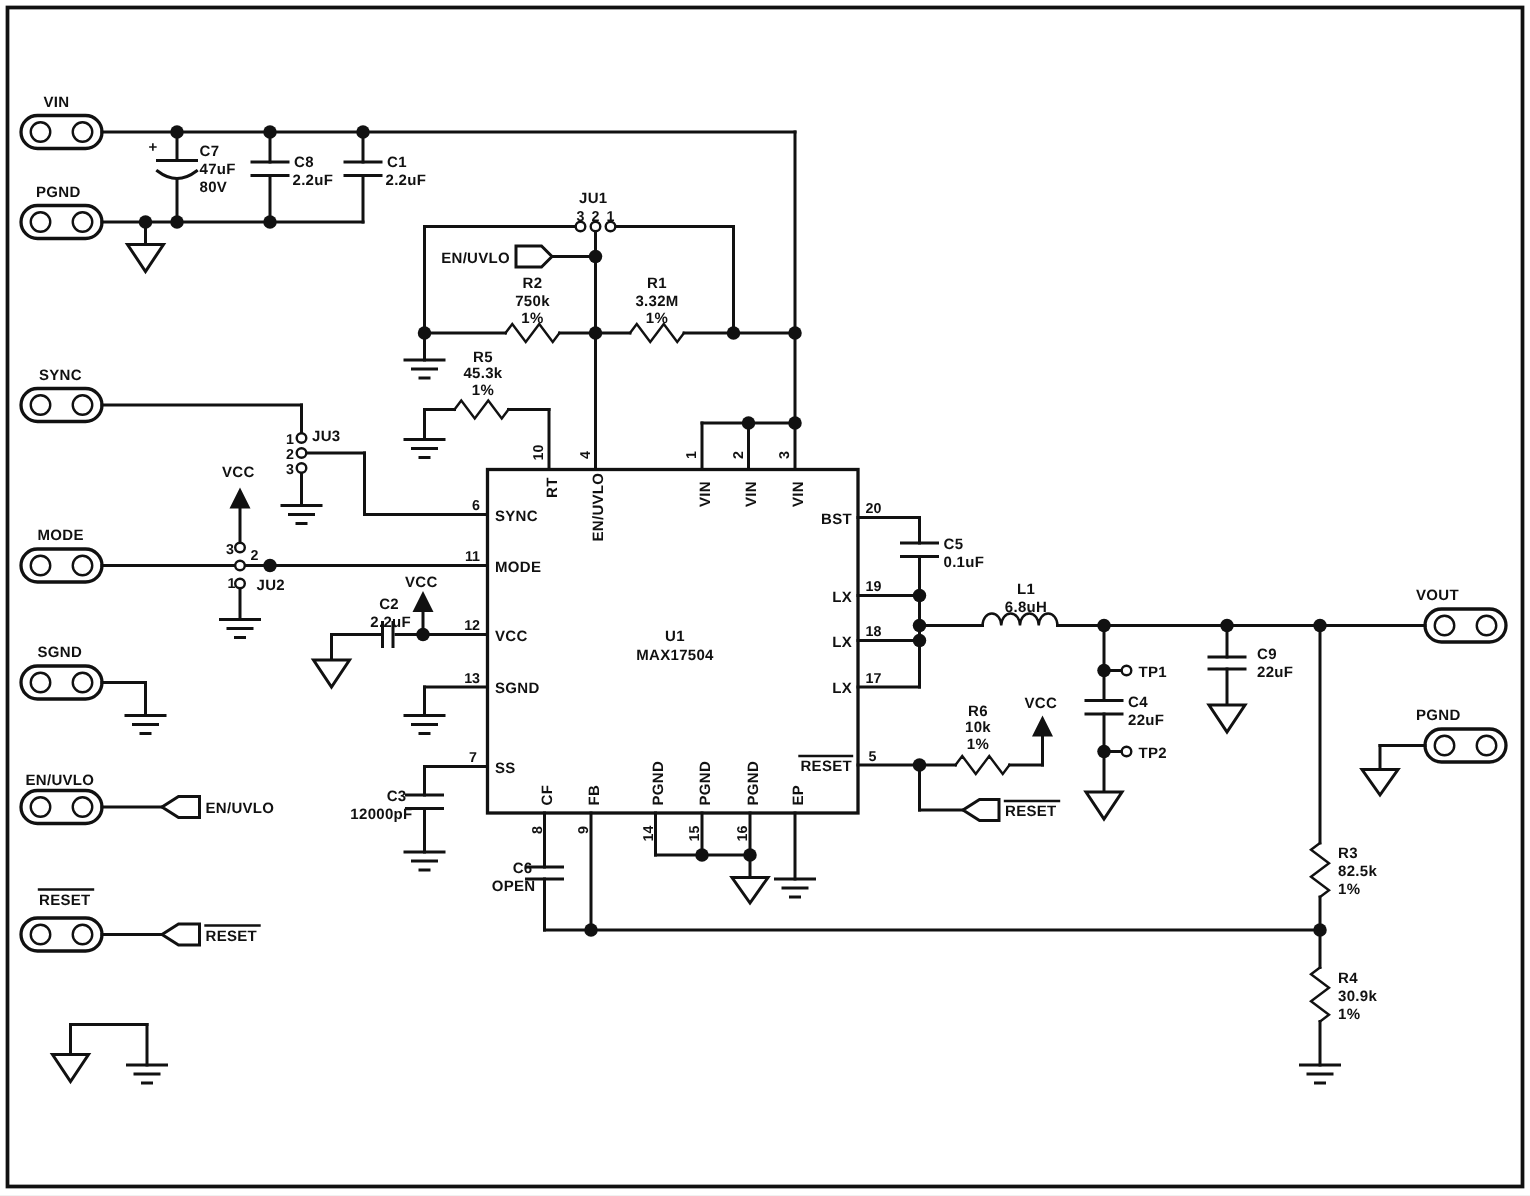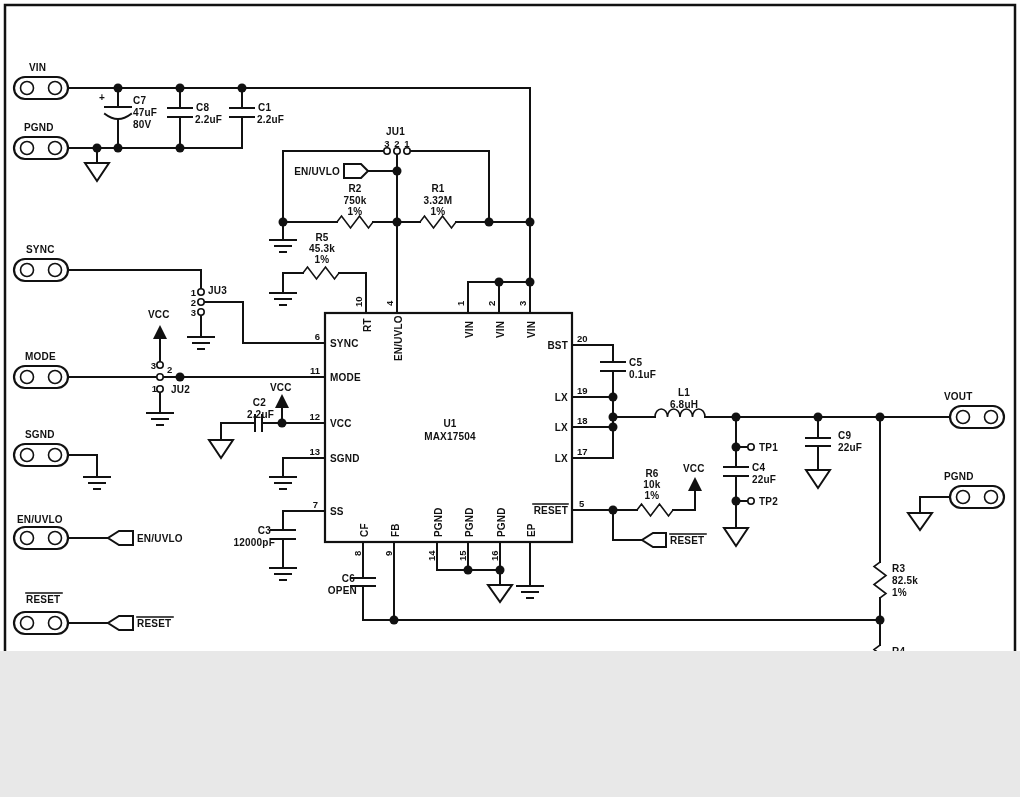--- a/index.html
+++ b/index.html
@@ -1,16 +1,16 @@
 <!DOCTYPE html>
 <html><head>
 <meta charset="utf-8">
 <style>
   html,body{margin:0;padding:0;background:#e8e8e8;}
-  #canvas{position:relative;width:1020px;height:651px;background:#ffffff;margin:0 auto;overflow:hidden;}
+  #canvas{position:relative;width:1020px;height:797px;background:#ffffff;margin:0 auto;overflow:hidden;}
   svg{position:absolute;left:0;top:0;}
   svg text{font-family:"Liberation Sans","DejaVu Sans",sans-serif;font-weight:bold;fill:#111;}
   .t  {font-size:10px;letter-spacing:.2px;}
   .tn {font-size:9.5px;}
   .tm {text-anchor:middle;}
   .te {text-anchor:end;}
   .w  {stroke:#111;stroke-width:2;fill:none;stroke-linecap:square;}
   .w15{stroke:#111;stroke-width:1.6;fill:none;stroke-linecap:square;}
   .dot{fill:#111;stroke:none;}
   .oc {fill:#fff;stroke:#111;stroke-width:1.6;}

